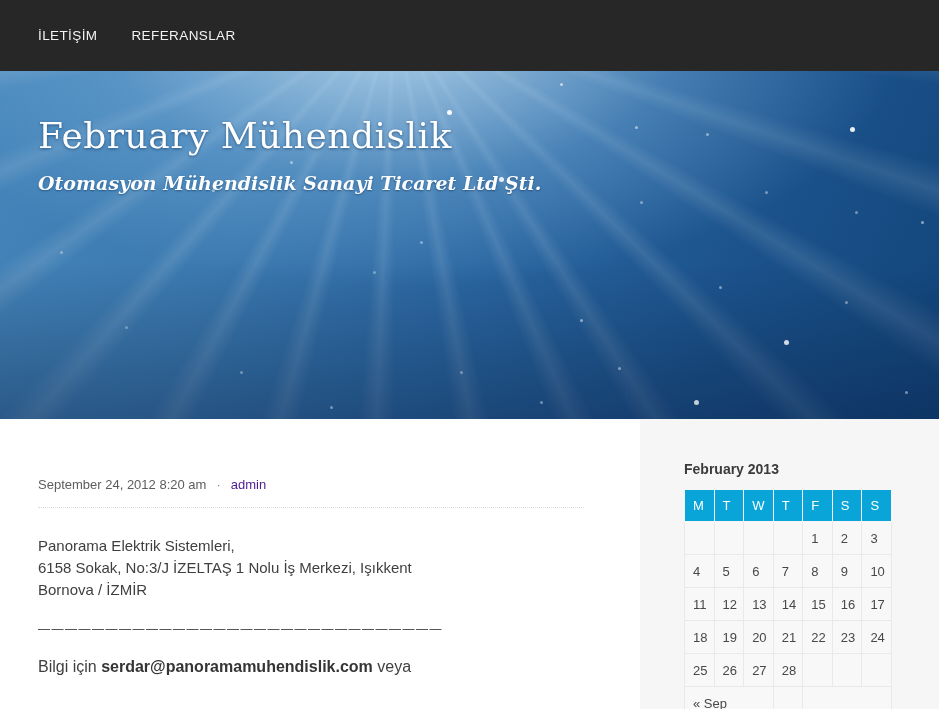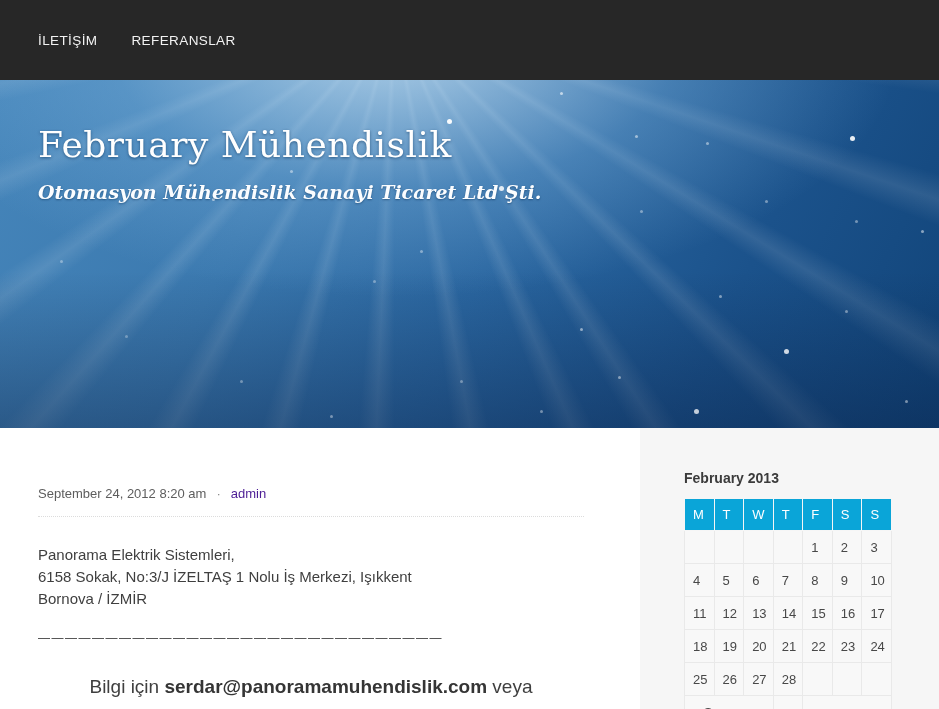--- a/index.html
+++ b/index.html
@@ -1,21 +1,21 @@
 <!DOCTYPE html>
 <html><head>
 <meta charset="utf-8">
 <style>
   * { margin: 0; padding: 0; box-sizing: border-box; }
   html, body { width: 939px; height: 709px; overflow: hidden; }
   body { font-family: "Liberation Sans", sans-serif; background: #ffffff; }
 
   
   .topnav {
-    height: 80px; background: #272727;
+    height: 71px; background: #272727;
     display: flex; align-items: center; padding-left: 21px;
   }
   .topnav a {
     color: #f2f2f2; text-decoration: none; font-size: 13.5px;
     letter-spacing: 0.4px; padding: 0 17px; text-transform: uppercase;
     cursor: pointer;
   }
 
   
   .hero {
@@ -88,21 +88,21 @@
     font-size: 13px; color: #5d5d5d;
     padding-bottom: 15px; border-bottom: 1px dotted #dcdcdc;
   }
   .entry-meta .sep { margin: 0 10px; color: #888; }
   .entry-meta a { color: #4c1d95; text-decoration: none; cursor: pointer; }
   .address { margin-top: 27px; font-size: 15px; color: #3f3f3f; line-height: 22px; }
   .dashes {
     margin-top: 21px; font-size: 12px; letter-spacing: 1.5px;
     color: #3f3f3f; white-space: nowrap;
   }
-  .contact { margin-top: 31px; font-size: 19px; color: #3f3f3f; line-height: 22px; text-align: center; }
+  .contact { margin-top: 20px; font-size: 16px; color: #3f3f3f; line-height: 22px; }
   .contact b { color: #353535; }
 
   
   .cal-caption {
     width: 208px; text-align: left; font-size: 14px; font-weight: 700;
     color: #3b3b3b; margin-bottom: 12px;
   }
   table.calendar {
     width: 208px; table-layout: fixed; border-collapse: collapse;
   }

